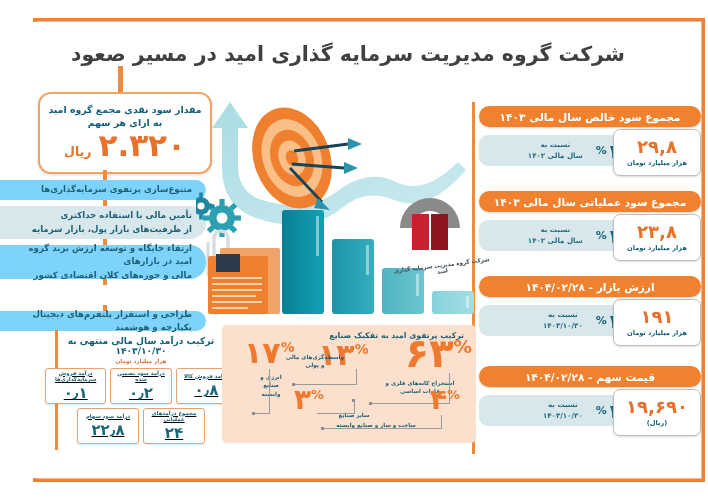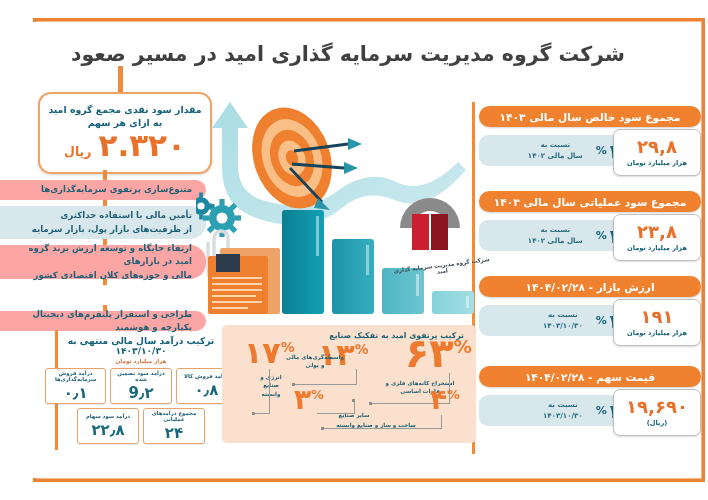--- a/index.html
+++ b/index.html
@@ -24,21 +24,21 @@
   .divbox .amtrow{margin-top:1px;display:flex;align-items:baseline;justify-content:center;gap:7px;direction:rtl;}
   .divbox .amt{font-size:31px;font-weight:bold;color:#e8712b;line-height:1.05;letter-spacing:.5px;}
   .divbox .unit{font-size:12.5px;font-weight:bold;color:#e8712b;}
   .divstem{position:absolute;left:118px;top:66px;width:5px;height:27px;background:#f08b3c;}
 
   
   .strip{position:absolute;left:0;border-radius:0 16px 16px 0;
          display:flex;align-items:center;justify-content:flex-end;
          padding:0 14px 0 10px;box-sizing:border-box;direction:rtl;text-align:right;}
   .strip span{font-size:8.6px;font-weight:bold;color:#1d5f74;line-height:1.55;display:block;width:100%;text-align:right;}
-  .strip.peach{background:#fca5a5;}
+  .strip.peach{background:#7dd3fc;}
   .strip.blue{background:#d7e7ec;}
   .connector{position:absolute;left:103px;width:4px;background:#f08b3c;}
 
   
   .stat{position:absolute;right:7px;width:222px;}
   .stat .hdr{height:21px;background:#f0822f;border-radius:11px;color:#fff;
              font-size:10.6px;font-weight:bold;display:flex;align-items:center;
              justify-content:center;box-shadow:0 1px 2px rgba(0,0,0,.18);direction:rtl;}
   .stat .body{position:relative;margin-top:4px;height:45px;}
   .stat .cmp{position:absolute;right:62px;left:0;top:4px;height:31px;background:#d7e7ec;
@@ -58,21 +58,21 @@
   
   .illus{position:absolute;left:196px;top:96px;width:292px;height:218px;}
 
   
   .tblwrap{position:absolute;left:45px;top:336px;width:192px;}
   .tblwrap .ttl{text-align:center;font-size:9.1px;font-weight:bold;color:#16627a;direction:rtl;}
   .tblwrap .sub{text-align:center;font-size:5.6px;font-weight:bold;color:#d8713a;margin-top:2px;direction:rtl;}
   .cellrow{display:flex;justify-content:center;gap:4px;margin-top:4px;direction:rtl;}
   .cell{width:60px;height:34px;background:#fff;border:1.3px solid #e9a26b;border-radius:3px;
         display:flex;flex-direction:column;align-items:center;justify-content:center;
-        box-shadow:0 1px 1px rgba(0,0,0,.08);}
+        box-shadow:0 1px 1px rgba(0,0,0,.08);text-decoration:underline;}
   .cell .ch{font-size:5.4px;font-weight:bold;color:#1d5f74;text-align:center;line-height:1.2;
             padding:0 2px;direction:rtl;}
   .cell .cv{font-size:15px;font-weight:bold;color:#18687e;margin-top:2px;}
   .tblstem{position:absolute;left:55px;top:330px;width:3px;height:120px;background:#f08b3c;}
 
   
   .port{position:absolute;left:222px;top:325px;width:254px;height:118px;
         background:#fbe0cd;border-radius:5px;}
   .port .ptitle{position:absolute;right:12px;top:6px;font-size:7.8px;font-weight:bold;
                 color:#1d5f74;direction:rtl;}
@@ -307,21 +307,21 @@
   <div class="tblwrap">
     <div class="ttl">ترکیب درآمد سال مالی منتهی به ۱۴۰۳/۱۰/۳۰</div>
     <div class="sub">هزار میلیارد تومان</div>
     <div class="cellrow">
       <div class="cell">
         <div class="ch">درآمد فروش کالا</div>
         <div class="cv">۰٫۸</div>
       </div>
       <div class="cell">
         <div class="ch">درآمد سود تضمین شده</div>
-        <div class="cv">9٫۲</div>
+        <div class="cv">۰٫۲</div>
       </div>
       <div class="cell">
         <div class="ch">درآمد فروش سرمایه‌گذاری‌ها</div>
         <div class="cv">۰٫۱</div>
       </div>
     </div>
     <div class="cellrow">
       <div class="cell">
         <div class="ch">مجموع درآمدهای عملیاتی</div>
         <div class="cv">۲۴</div>

